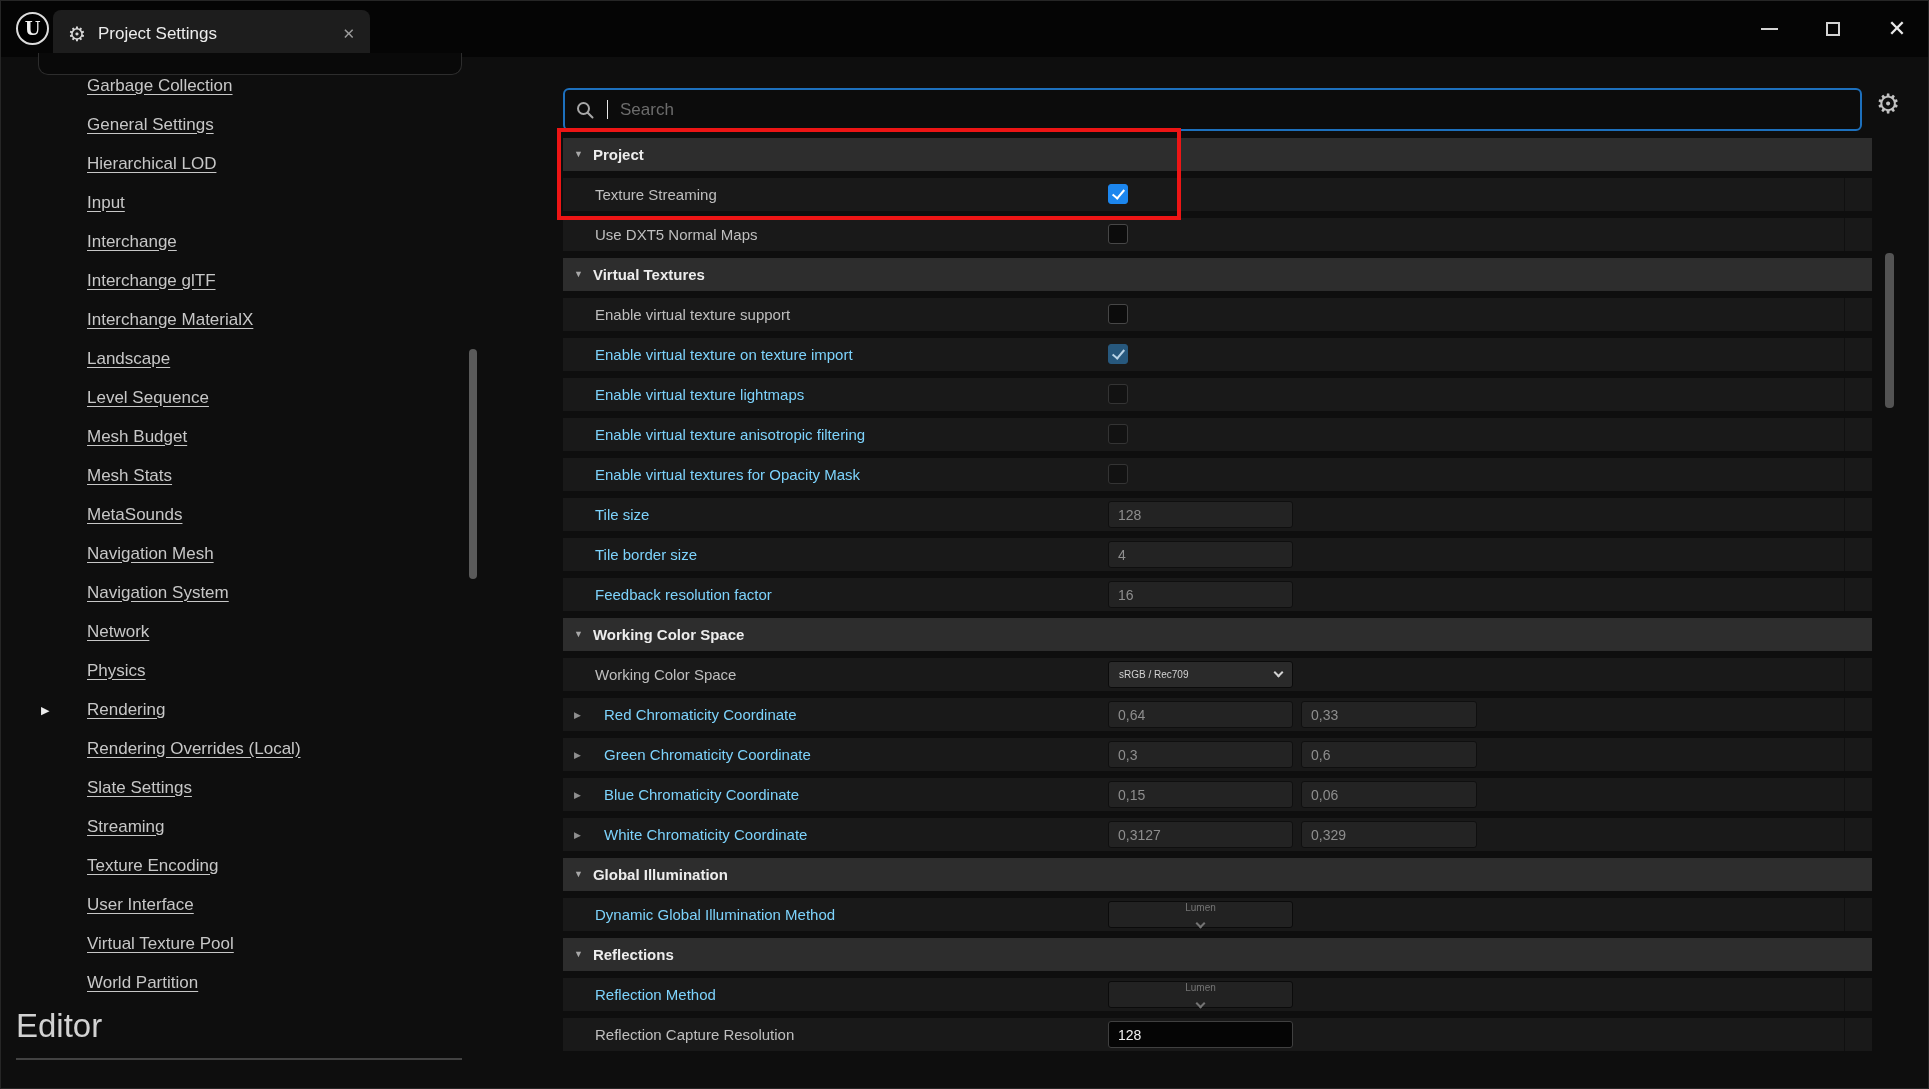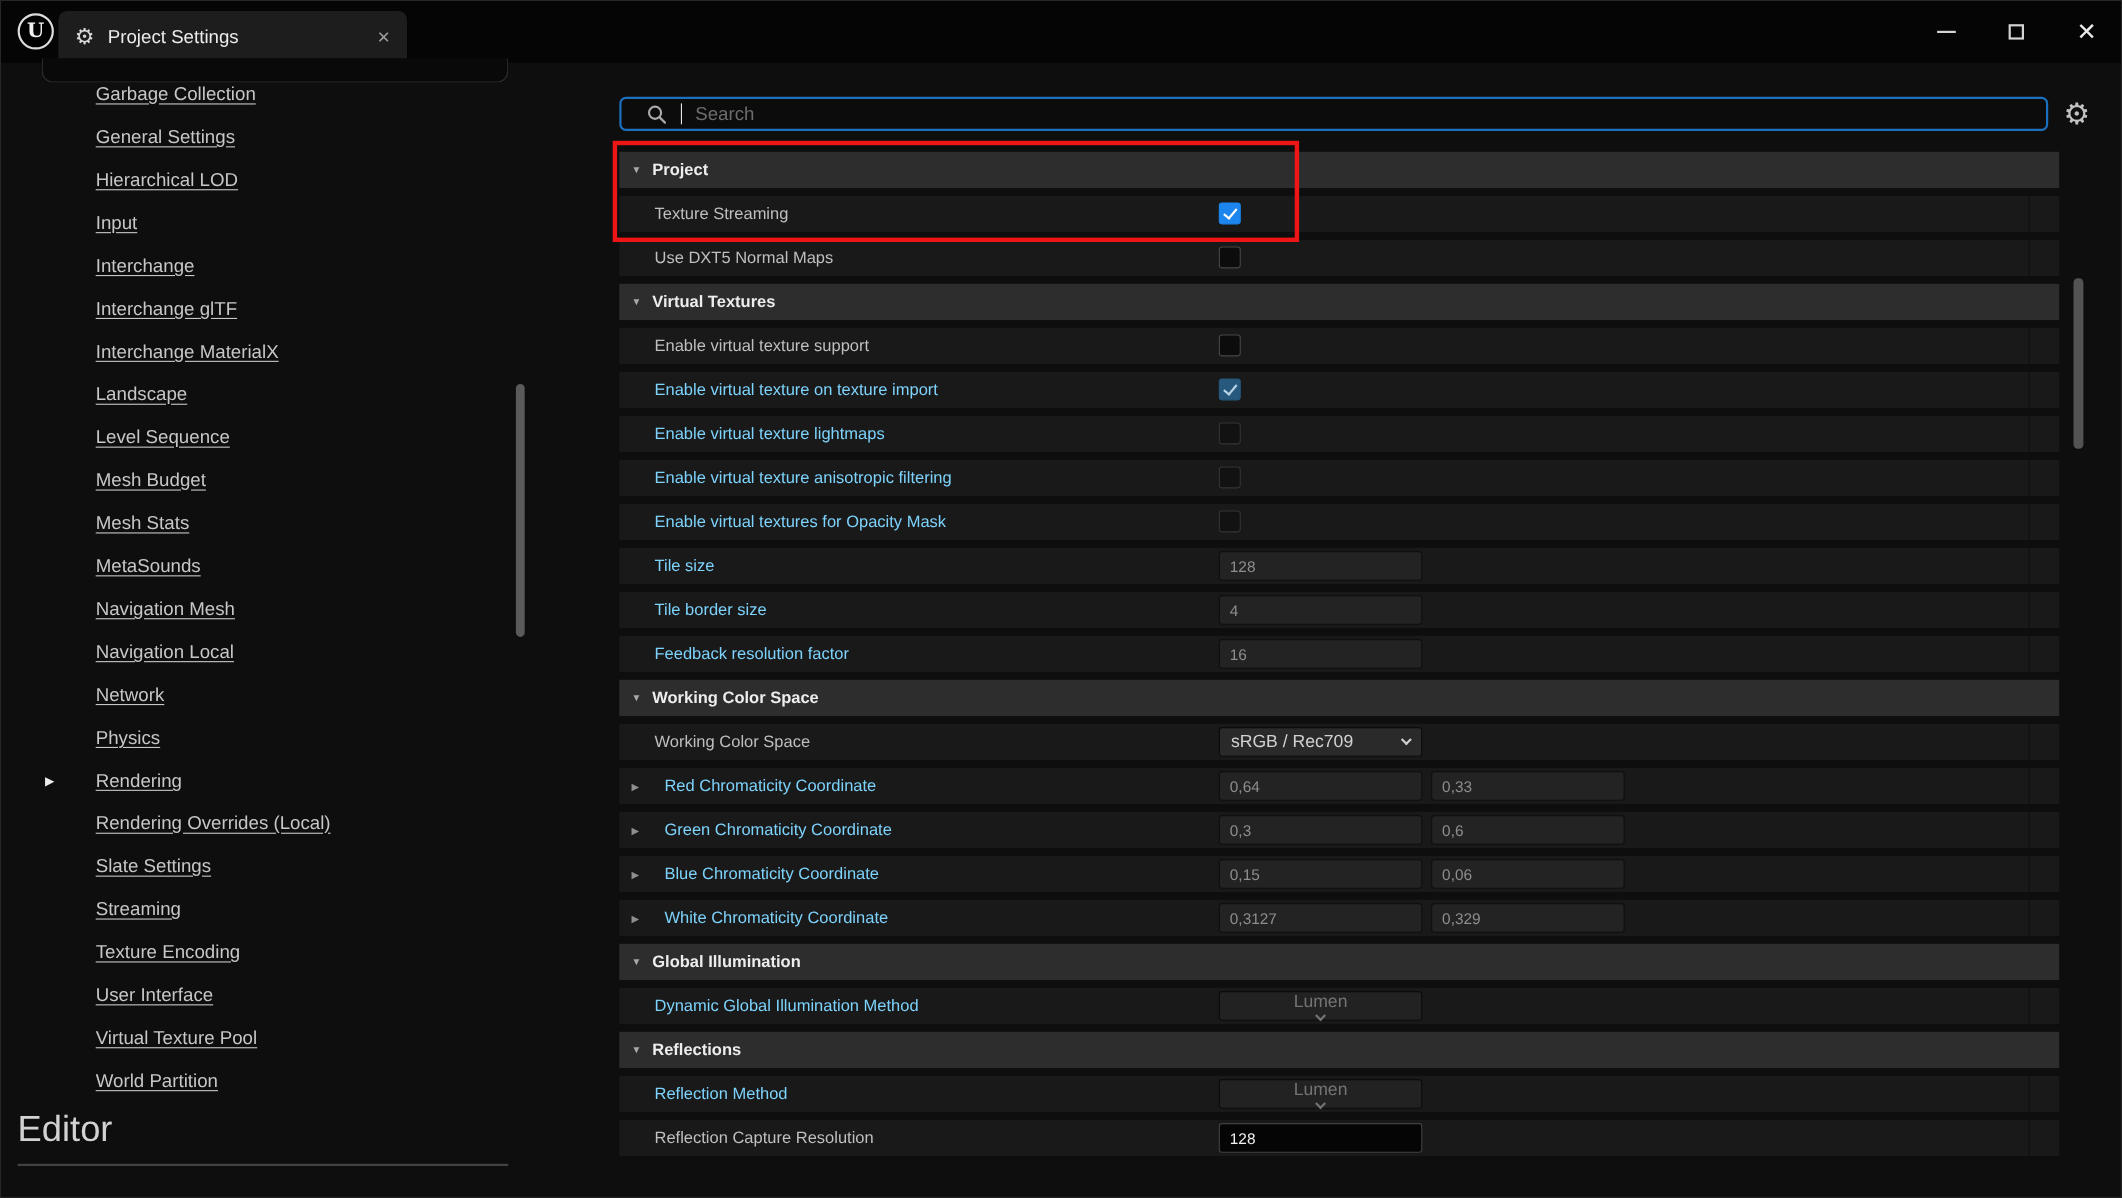--- a/index.html
+++ b/index.html
@@ -28,22 +28,22 @@
                     border:1px solid #2d2d2d; border-top:none; border-radius:0 0 10px 10px; z-index:3; }
   .sidebar-list { position:absolute; left:0; top:75px; width:462px; list-style:none; z-index:2; }
   .sb-item { height:39px; padding-left:86px; position:relative; white-space:nowrap; }
   .sb-link { color:#c7c7c7; font-size:17px; text-decoration:underline; text-underline-offset:3px; }
   .sb-arrow { position:absolute; left:40px; top:4px; color:#ececec; font-size:11px; }
   .sidebar-footer-heading { position:absolute; left:15px; top:1006px; color:#d2d2d2; font-size:33px; font-weight:400; z-index:2; }
   .sidebar-footer-line { position:absolute; left:15px; top:1057px; width:446px; height:2px; background:#424242; }
   .sidebar-scrollbar { position:absolute; left:468px; top:348px; width:8px; height:230px; background:#5a5a5a; border-radius:4px; z-index:4; }
 
   
-  .search-bar { position:absolute; left:562px; top:87px; width:1299px; height:31px; background:#0c0c0c;
-                border:2px solid #1d70bd; border-radius:6px; display:flex; align-items:center; padding:0 22px; gap:12px; z-index:2; }
+  .search-bar { position:absolute; left:562px; top:87px; width:1299px; height:43px; background:#0c0c0c;
+                border:2px solid #1d70bd; border-radius:6px; display:flex; align-items:center; padding:0 10px; gap:12px; z-index:2; }
   .search-icon { width:20px; height:20px; flex:0 0 auto; }
   .search-caret { width:1px; height:19px; background:#e8e8e8; flex:0 0 auto; }
   .search-input { flex:1; background:transparent; border:none; outline:none; color:#d8d8d8; font-size:17px; font-family:"Liberation Sans", sans-serif; }
   .search-input::placeholder { color:#6c6c6c; opacity:1; }
   .panel-gear { position:absolute; left:1872px; top:88px; width:30px; height:30px; color:#c2c2c2; font-size:27px; line-height:30px; text-align:center; }
 
   
   .rows { position:absolute; left:562px; top:137px; width:1309px; }
   .row { position:relative; height:33px; margin-bottom:7px; }
   .row.header { background:#2d2d2d; display:flex; align-items:center; padding-left:11px; gap:10px; }
@@ -68,21 +68,21 @@
   .row.disabled .checkbox { background:#121212; border-color:#343434; }
   .row.disabled .checkbox.checked { background:#27587d; border-color:#27587d; }
   .row.disabled .checkbox.checked::after { border-color:#b9d3e6; }
 
   .field { height:27px; width:185px; background:#232323; border:1px solid #0f0f0f; border-radius:3px;
            display:flex; align-items:center; padding-left:9px; color:#8e8e8e; font-size:14px; }
   .field.narrow { width:176px; }
   .field.bright { background:#050505; border-color:#404040; color:#f2f2f2; }
 
   .dropdown { height:27px; width:185px; background:#2a2a2a; border:1px solid #0b0b0b; border-radius:3px;
-              display:flex; align-items:center; justify-content:space-between; padding:0 10px; color:#d2d2d2; font-size:16px; }
+              display:flex; align-items:center; justify-content:space-between; padding:0 10px; color:#d2d2d2; font-size:10px; }
   .row.disabled .dropdown { color:#747474; background:#222;flex-direction:column; }
   .chevron { width:7px; height:7px; border-right:2px solid currentColor; border-bottom:2px solid currentColor;
              transform:rotate(45deg); margin-top:-4px; flex:0 0 auto; }
 
   
   .annotation-box { position:absolute; left:556px; top:127px; width:624px; height:92px; border:4px solid #ed1515; z-index:10; pointer-events:none; }
   .main-scrollbar { position:absolute; left:1884px; top:252px; width:9px; height:155px; background:#535353; border-radius:4px; z-index:5; }
 </style>
 </head>
 <body>
@@ -119,21 +119,21 @@
     <li class="sb-item"><span class="sb-link">Input</span></li>
     <li class="sb-item"><span class="sb-link">Interchange</span></li>
     <li class="sb-item"><span class="sb-link">Interchange glTF</span></li>
     <li class="sb-item"><span class="sb-link">Interchange MaterialX</span></li>
     <li class="sb-item"><span class="sb-link">Landscape</span></li>
     <li class="sb-item"><span class="sb-link">Level Sequence</span></li>
     <li class="sb-item"><span class="sb-link">Mesh Budget</span></li>
     <li class="sb-item"><span class="sb-link">Mesh Stats</span></li>
     <li class="sb-item"><span class="sb-link">MetaSounds</span></li>
     <li class="sb-item"><span class="sb-link">Navigation Mesh</span></li>
-    <li class="sb-item"><span class="sb-link">Navigation Local</span></li>
+    <li class="sb-item"><span class="sb-link">Navigation System</span></li>
     <li class="sb-item"><span class="sb-link">Network</span></li>
     <li class="sb-item"><span class="sb-link">Physics</span></li>
     <li class="sb-item">
       <span class="sb-arrow">▶</span>
       <span class="sb-link">Rendering</span>
     </li>
     <li class="sb-item"><span class="sb-link">Rendering Overrides (Local)</span></li>
     <li class="sb-item"><span class="sb-link">Slate Settings</span></li>
     <li class="sb-item"><span class="sb-link">Streaming</span></li>
     <li class="sb-item"><span class="sb-link">Texture Encoding</span></li>

